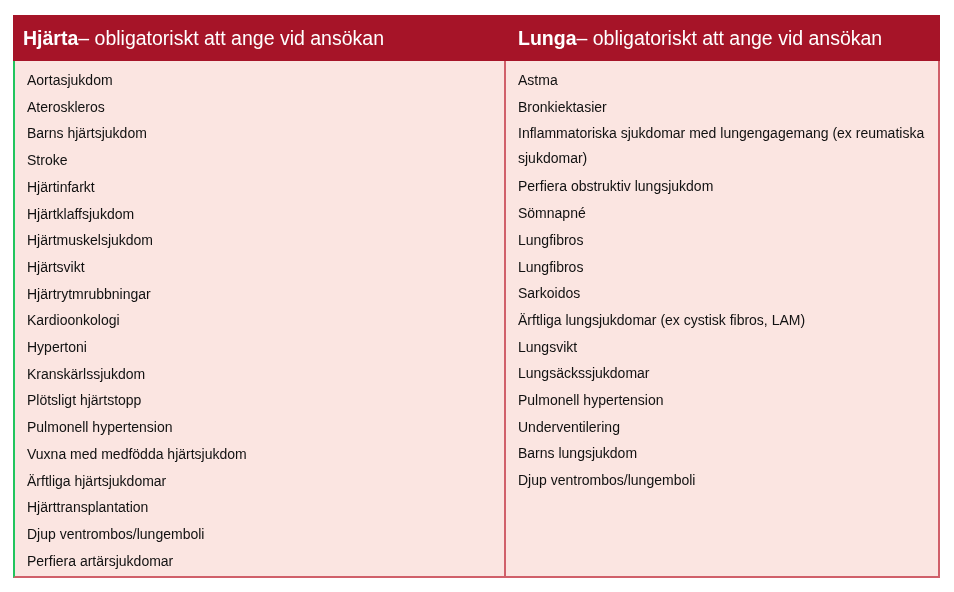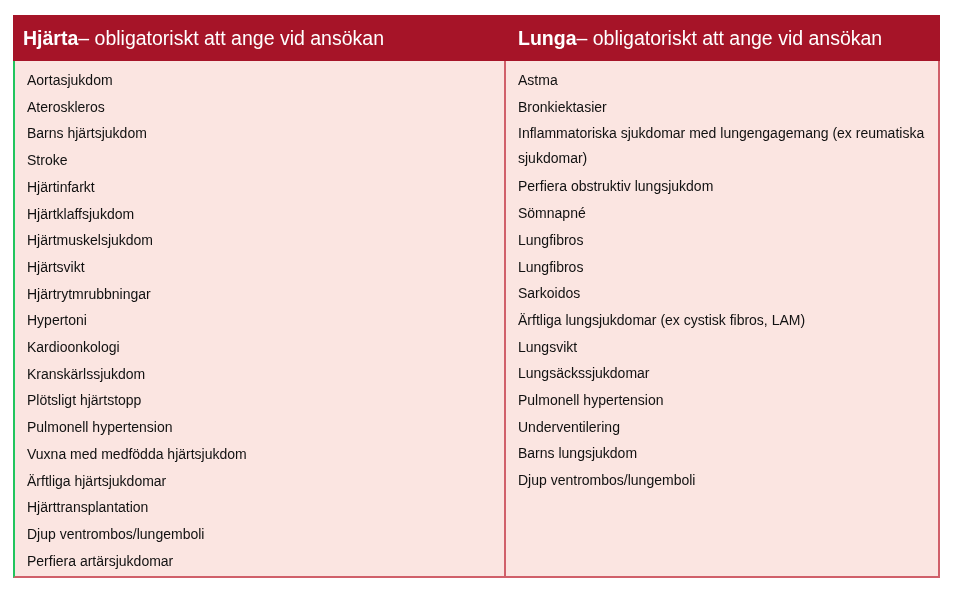--- a/index.html
+++ b/index.html
@@ -32,22 +32,22 @@
     <ul class="list">
       <li>Aortasjukdom</li>
       <li>Ateroskleros</li>
       <li>Barns hjärtsjukdom</li>
       <li>Stroke</li>
       <li>Hjärtinfarkt</li>
       <li>Hjärtklaffsjukdom</li>
       <li>Hjärtmuskelsjukdom</li>
       <li>Hjärtsvikt</li>
       <li>Hjärtrytmrubbningar</li>
+      <li>Kardioonkologi</li>
       <li>Hypertoni</li>
-      <li>Kardioonkologi</li>
       <li>Kranskärlssjukdom</li>
       <li>Plötsligt hjärtstopp</li>
       <li>Pulmonell hypertension</li>
       <li>Vuxna med medfödda hjärtsjukdom</li>
       <li>Ärftliga hjärtsjukdomar</li>
       <li>Hjärttransplantation</li>
       <li>Djup ventrombos/lungemboli</li>
       <li>Perfiera artärsjukdomar</li>
     </ul>
   </div>

